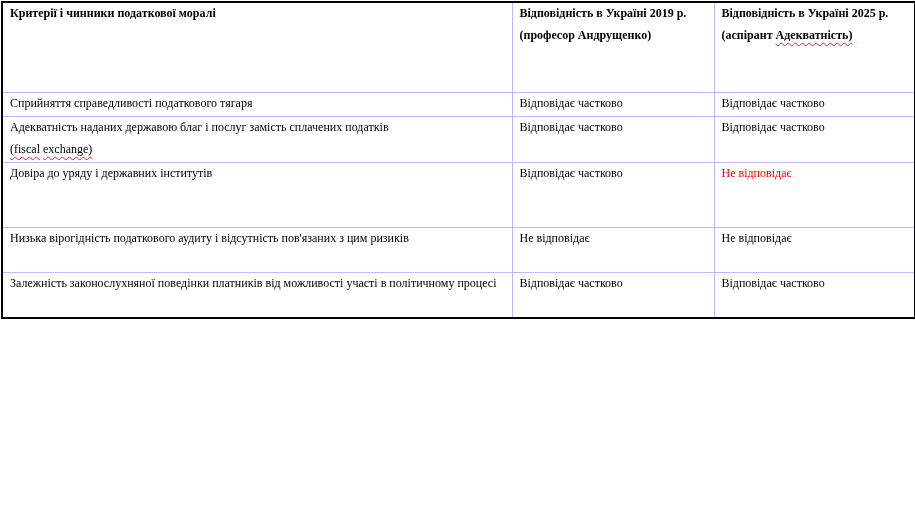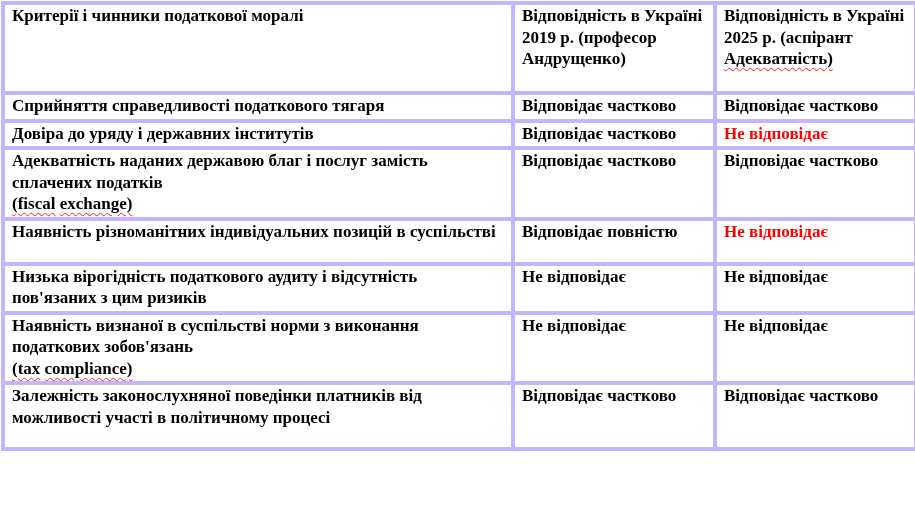--- a/index.html
+++ b/index.html
@@ -1,21 +1,21 @@
 <!DOCTYPE html>
 <html><head>
 <meta charset="utf-8">
 <style>
   html,body{margin:0;padding:0;background:#ffffff;}
   body{width:915px;height:516px;overflow:hidden;font-family:"Liberation Serif","DejaVu Serif",serif;}
   table{border-collapse:collapse;table-layout:fixed;width:913px;margin:1px 0 0 1px;border:2px solid #000;}
-  th,td{border:4px solid #c4b5fd;vertical-align:top;text-align:left;padding:0 8px 2px 7px;
-        font-size:17px;line-height:21.5px;color:#000;overflow:hidden;}
+  th,td{border:1px solid #c4b5fd;vertical-align:top;text-align:left;padding:0 8px 2px 7px;
+        font-size:12px;line-height:21.5px;color:#000;overflow:hidden;}
   th{font-weight:bold;}
-  td{font-weight:bold;}
+  td{font-weight:normal;}
   .red{color:#ff0000;}
   .sq{text-decoration:underline wavy #ff2020 1px;text-underline-offset:3px;}
   thead tr{height:90px;}
   tbody tr:nth-child(1){height:22px;}
   tbody tr:nth-child(2){height:22px;}
   tbody tr:nth-child(3){height:65px;}
   tbody tr:nth-child(4){height:45px;}
   tbody tr:nth-child(5){height:45px;}
   tbody tr:nth-child(6){height:43px;}
   tbody tr:nth-child(7){height:66px;}
@@ -39,41 +39,31 @@
       <th><span>Відповідність в Україні 2025 р. (аспірант </span><span class="sq">Адекватність)</span></th>
     </tr>
   </thead>
   <tbody>
       <tr>
         <td><span>Сприйняття справедливості податкового тягаря</span></td>
         <td><span>Відповідає частково</span></td>
         <td><span>Відповідає частково</span></td>
       </tr>
       <tr>
+        <td><span>Адекватність наданих державою благ і послуг замість сплачених податків</span><br><span class="sq">(fiscal</span><span> </span><span class="sq">exchange)</span></td>
+        <td><span>Відповідає частково</span></td>
+        <td><span>Відповідає частково</span></td>
+      </tr>
+      <tr>
         <td><span>Довіра до уряду і державних інститутів</span></td>
         <td><span>Відповідає частково</span></td>
         <td><span class="red">Не відповідає</span></td>
       </tr>
       <tr>
-        <td><span>Адекватність наданих державою благ і послуг замість сплачених податків</span><br><span class="sq">(fiscal</span><span> </span><span class="sq">exchange)</span></td>
-        <td><span>Відповідає частково</span></td>
-        <td><span>Відповідає частково</span></td>
-      </tr>
-      <tr>
-        <td><span>Наявність різноманітних індивідуальних позицій в суспільстві</span></td>
-        <td><span>Відповідає повністю</span></td>
-        <td><span class="red">Не відповідає</span></td>
-      </tr>
-      <tr>
         <td><span>Низька вірогідність податкового аудиту і відсутність пов'язаних з цим ризиків</span></td>
-        <td><span>Не відповідає</span></td>
-        <td><span>Не відповідає</span></td>
-      </tr>
-      <tr>
-        <td><span>Наявність визнаної в суспільстві норми з виконання податкових зобов'язань</span><br><span class="sq">(tax</span><span> </span><span class="sq">compliance)</span></td>
         <td><span>Не відповідає</span></td>
         <td><span>Не відповідає</span></td>
       </tr>
       <tr>
         <td><span>Залежність законослухняної поведінки платників від можливості участі в політичному процесі</span></td>
         <td><span>Відповідає частково</span></td>
         <td><span>Відповідає частково</span></td>
       </tr>
     </tbody>
 </table>

